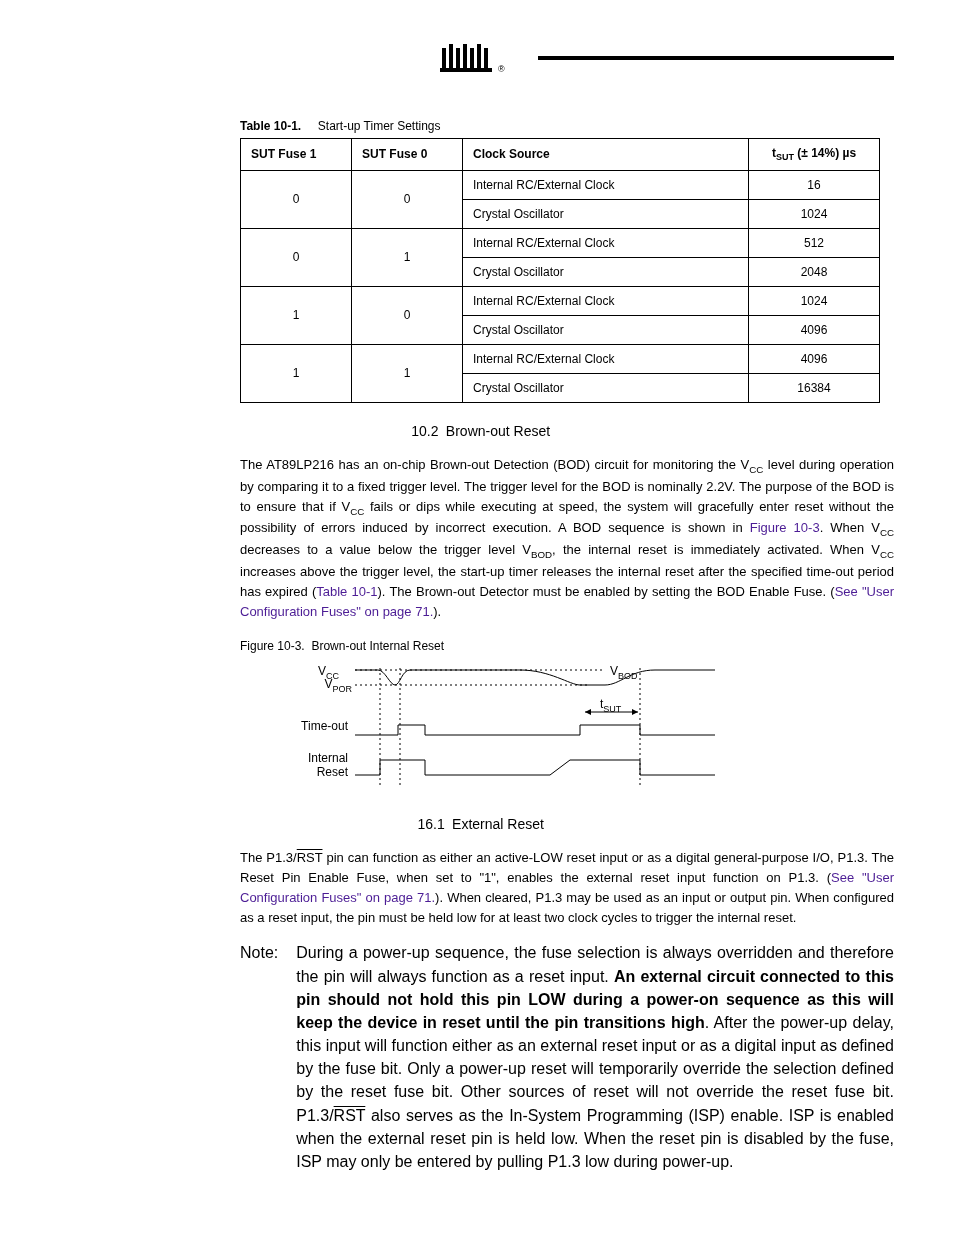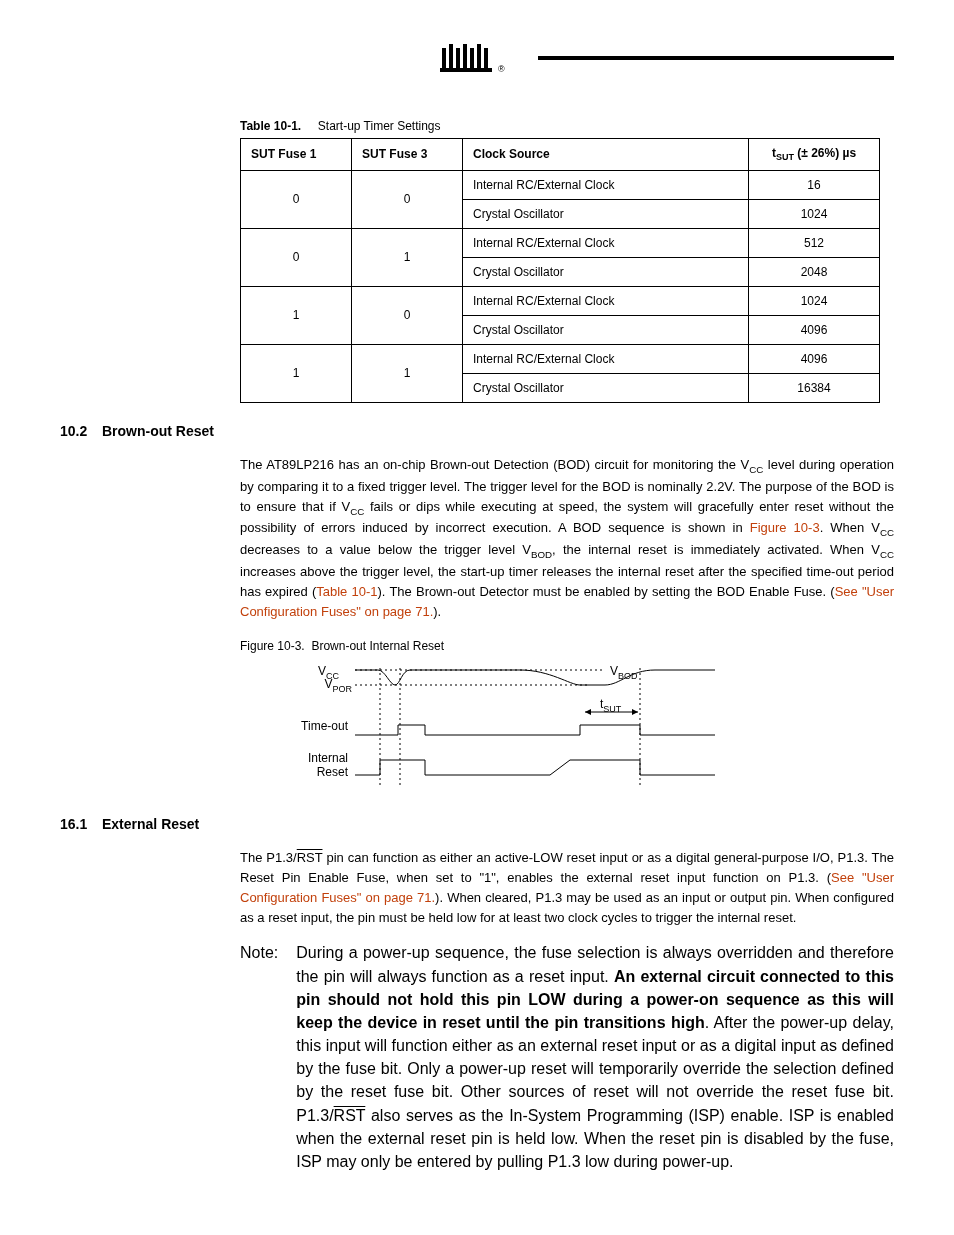--- a/index.html
+++ b/index.html
@@ -44,33 +44,34 @@
   table.data th, table.data td {
     border: 1px solid #000;
     padding: 5px 10px;
     text-align: left;
     vertical-align: middle;
   }
   table.data th { font-weight: bold; margin-left: 40px; }
   table.data td.center, table.data th.center { text-align: center; }
   .sub { vertical-align: sub; font-size: 0.75em; }
   .section-head {
-    font-weight: bold;
+    font-weight: normal;
     font-size: 14px;
     margin-top: 18px;
     margin-bottom: 8px;
+    text-align: center;
   }
   .section-head .num { display: inline-block; width: 42px; }
   .body-para {
     margin-left: 180px;
     text-align: justify;
     font-size: 13px;
     line-height: 1.55;
   }
-  .link { color: #c2410c; }
+  .link { color: #4c1d95; }
   .fig-caption {
     margin-left: 180px;
     margin-top: 15px;
     margin-bottom: 5px;
     font-size: 12px;
   }
   .fig-caption .fig-label { font-weight: normal; }
   .figure {
     margin-left: 200px;
     width: 470px;
@@ -124,24 +125,24 @@
   <span class="tbl-label">Table 10-1.</span>
   &nbsp;&nbsp;&nbsp;
   <span>Start-up Timer Settings</span>
 </div>
 
 
 <table class="data">
   <tbody>
       <tr>
     <th style="width:90px">SUT Fuse 1</th>
-    <th style="width:90px">SUT Fuse 3</th>
+    <th style="width:90px">SUT Fuse 0</th>
     <th>Clock Source</th>
     <th class="center" style="width:110px">
-      <span>t</span><span class="sub">SUT</span><span> (± 26%) µs</span>
+      <span>t</span><span class="sub">SUT</span><span> (± 14%) µs</span>
     </th>
   </tr>
   <tr>
         <td class="center" rowspan="2">0</td>
         <td class="center" rowspan="2">0</td>
         <td>Internal RC/External Clock</td>
         <td class="center">16</td>
       </tr>
   <tr>
         <td>Crystal Oscillator</td>

